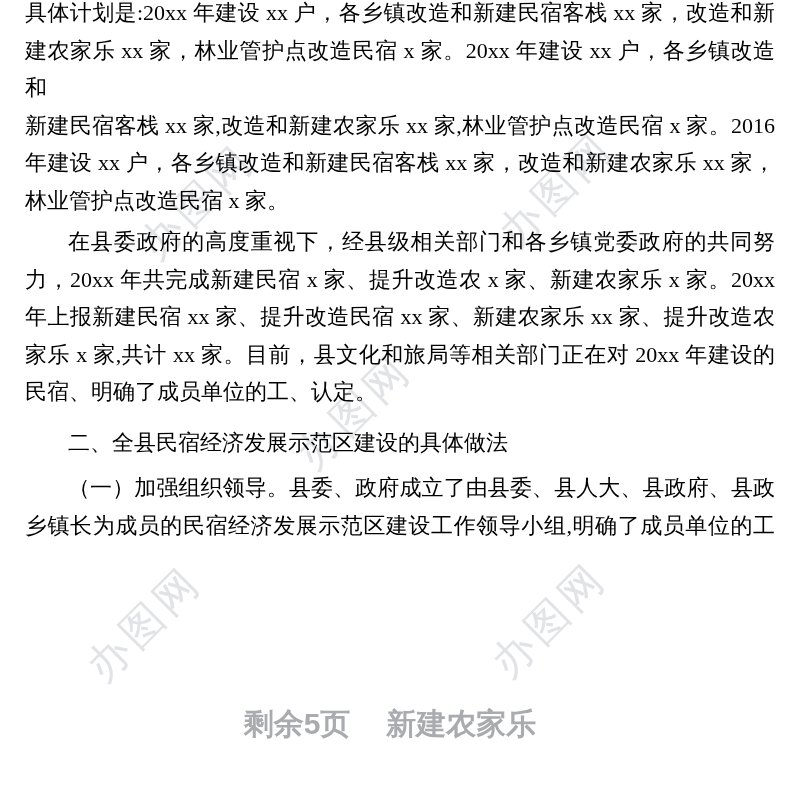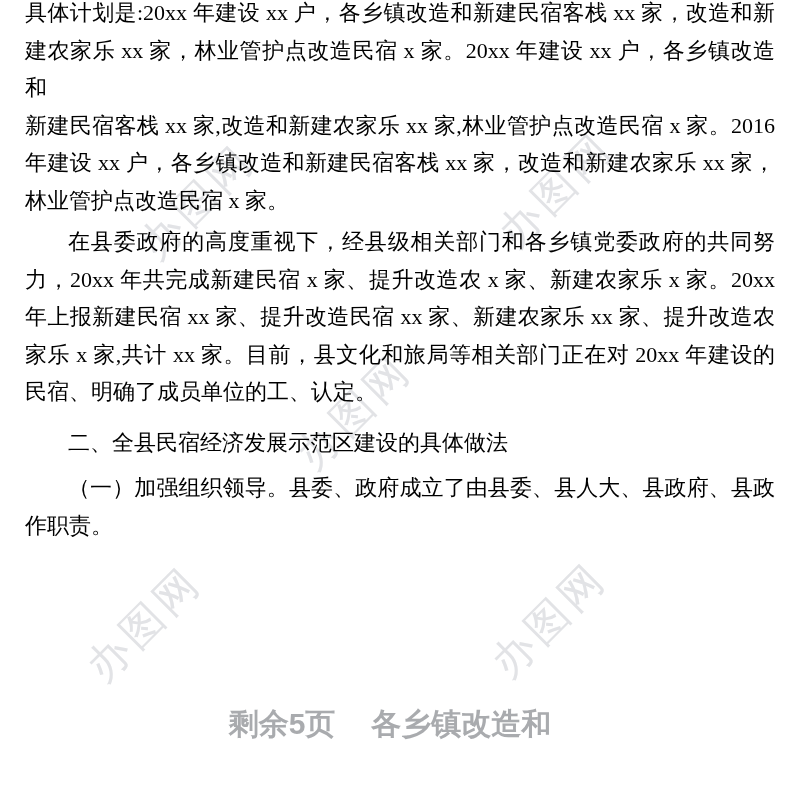--- a/index.html
+++ b/index.html
@@ -99,23 +99,23 @@
       <div class="line just">家乐 x 家,共计 xx 家。目前，县文化和旅局等相关部门正在对 20xx 年建设的</div>
       <div class="line">民宿、明确了成员单位的工、认定。</div>
     </div>
 
     <div class="para hd">
       <div class="line ind">二、全县民宿经济发展示范区建设的具体做法</div>
     </div>
 
     <div class="para p3">
       <div class="line just ind">（一）加强组织领导。县委、政府成立了由县委、县人大、县政府、县政</div>
-      <div class="line">作职责。</div>
+      <div class="line just">乡镇长为成员的民宿经济发展示范区建设工作领导小组,明确了成员单位的工</div>
     </div>
 
   </div>
 
   <div class="footer">
     <span>剩余5页</span>
-    <span>各乡镇改造和</span>
+    <span>新建农家乐</span>
   </div>
 
 </div>
 
 </body></html>

